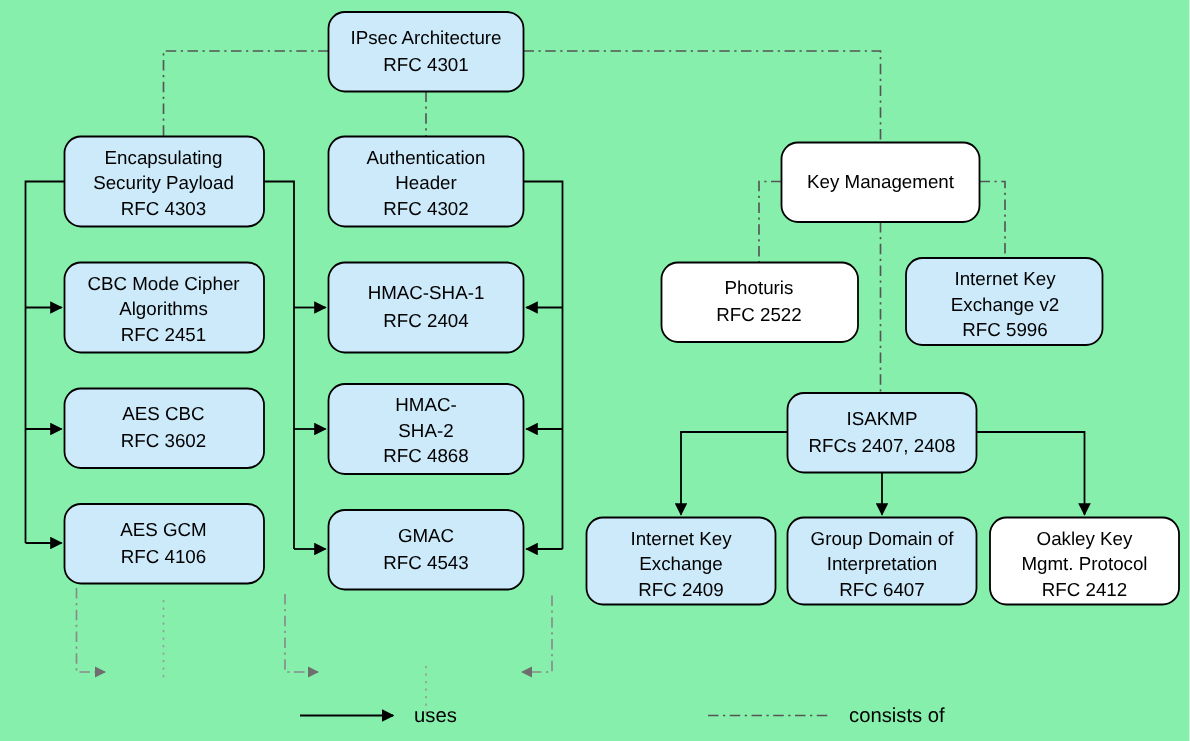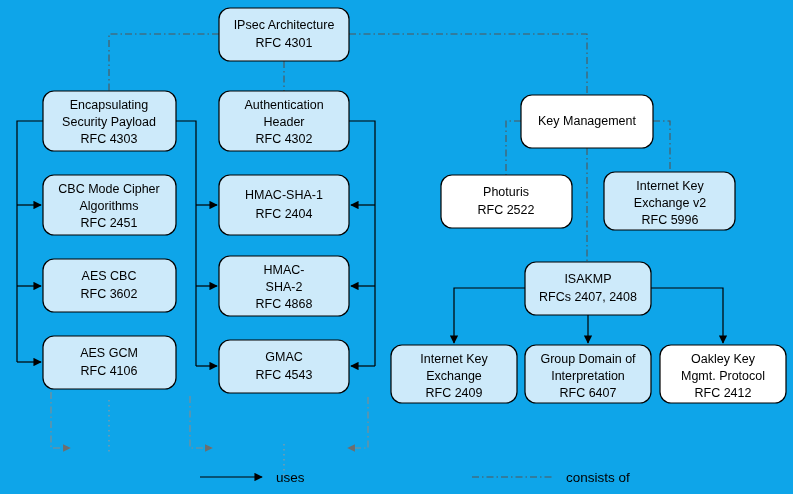--- a/index.html
+++ b/index.html
@@ -8,21 +8,21 @@
     padding: 0;
     background: #ffffff;
   }
   body {
     font-family: "Liberation Sans", sans-serif;
   }
   #diagram-root {
     position: relative;
     width: 793px;
     height: 494px;
-    background: #0ea5e9;
+    background: #86efac;
     overflow: hidden;
   }
   svg#diagram-svg {
     position: absolute;
     top: 0;
     left: 0;
     width: 793px;
     height: 494px;
   }
   .node-rect {

